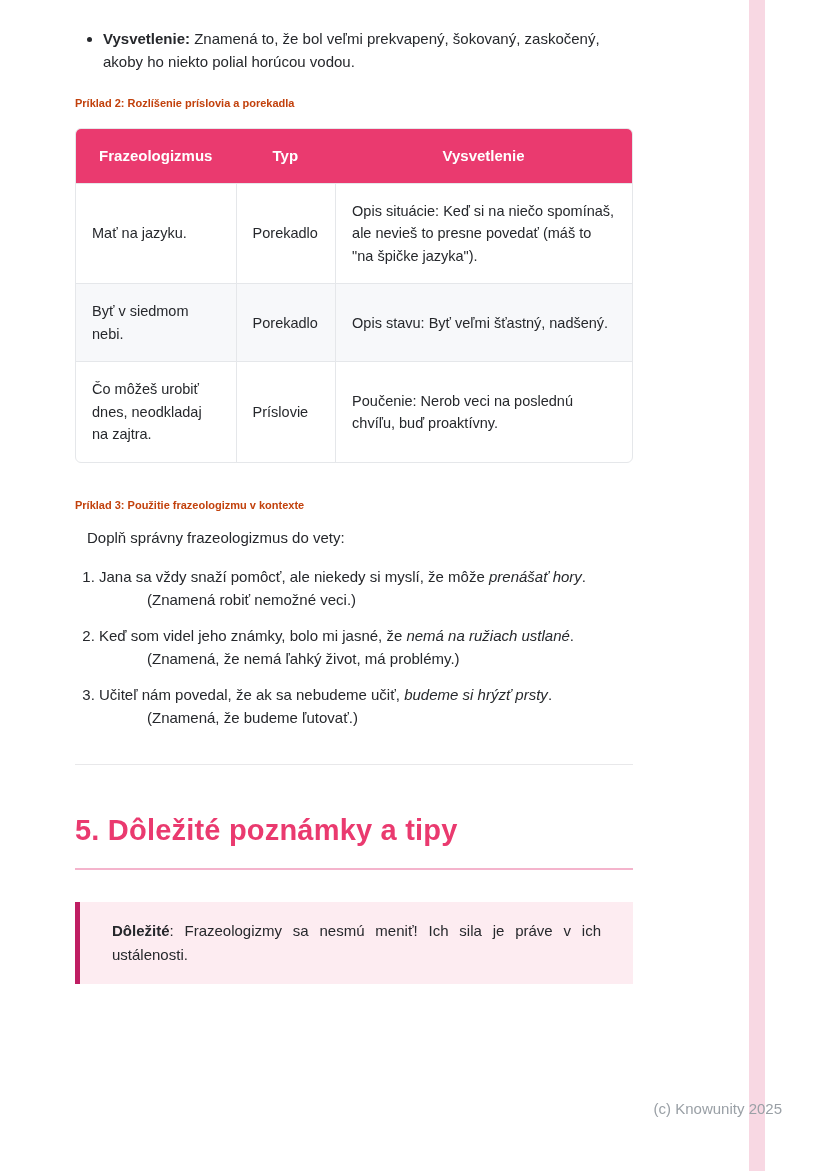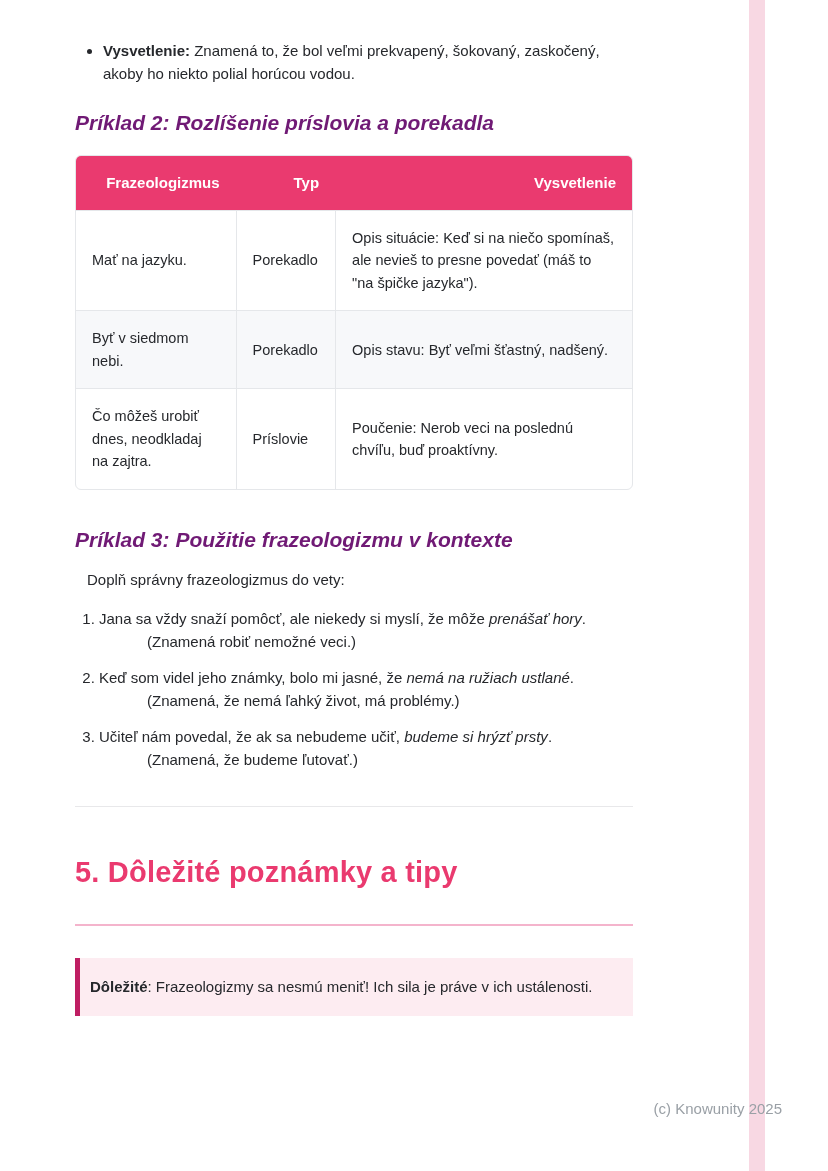--- a/index.html
+++ b/index.html
@@ -28,49 +28,48 @@
     position: absolute;
     left: 75px;
     top: 28px;
     width: 558px;
     font-size: 15px;
     line-height: 1.5;
   }
   .b { font-weight: bold; }
 
   ul.top-bullets {
-    margin: 12px 0 18px 0;
+    margin: 0 0 18px 0;
     padding-left: 28px;
     list-style: disc;
   }
   ul.top-bullets li { margin: 0; }
 
   h3.subheading {
-    font-size: 21px;
+    font-size: 11px;
     font-weight: bold;
     margin: 22px 0 14px 0;
-    color: #701a75;
-    font-style: italic;
+    color: #c2410c;
   }
 
   table.phr-table {
     width: 100%;
     border-collapse: separate;
     border-spacing: 0;
     margin: 16px 0 34px 0;
     font-size: 14.5px;
     border: 1px solid #e5e7ea;
     border-radius: 6px;
     overflow: hidden;
   }
   table.phr-table th {
     background: #ea3a6f;
     color: #ffffff;
     font-weight: bold;
-    text-align: right;
+    text-align: center;
     padding: 16px;
     font-size: 15px;
   }
   table.phr-table td {
     padding: 16px;
     vertical-align: middle;
     border-top: 1px solid #e5e7ea;
     line-height: 1.55;
   }
   table.phr-table td + td { border-left: 1px solid #e5e7ea; }
@@ -93,30 +92,30 @@
     border: none;
     border-top: 1px solid #e8e8ea;
     margin: 34px 0 0 0;
   }
 
   h2.section-heading {
     color: #ea3a6f;
     font-size: 29px;
     font-weight: bold;
     margin: 44px 0 0 0;
-    padding-bottom: 30px;
+    padding-bottom: 16px;
     border-bottom: 2px solid #f4b4cc;
     letter-spacing: 0.2px;
   }
 
   .callout {
     margin-top: 32px;
     background: #fdecf1;
     border-left: 5px solid #bf1e63;
-    padding: 17px 10px;
+    padding: 17px 32px;
     text-align: justify;
     line-height: 1.6;
   }
 
   .footer {
     position: absolute;
     right: 46px;
     bottom: 54px;
     font-size: 15px;
     color: #9aa0a6;

